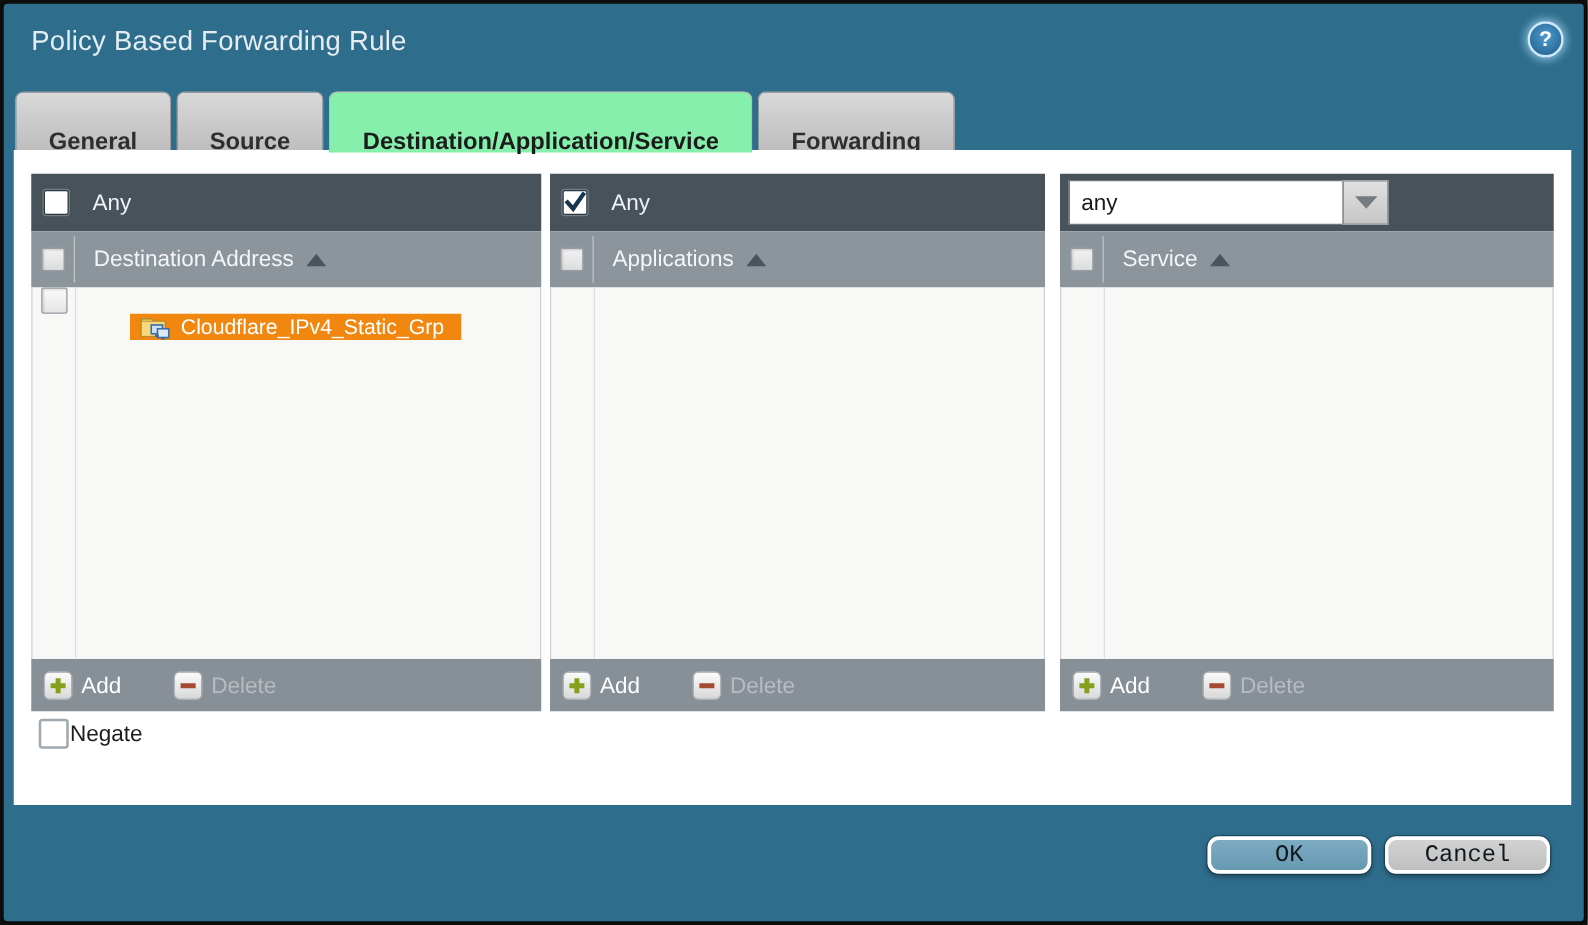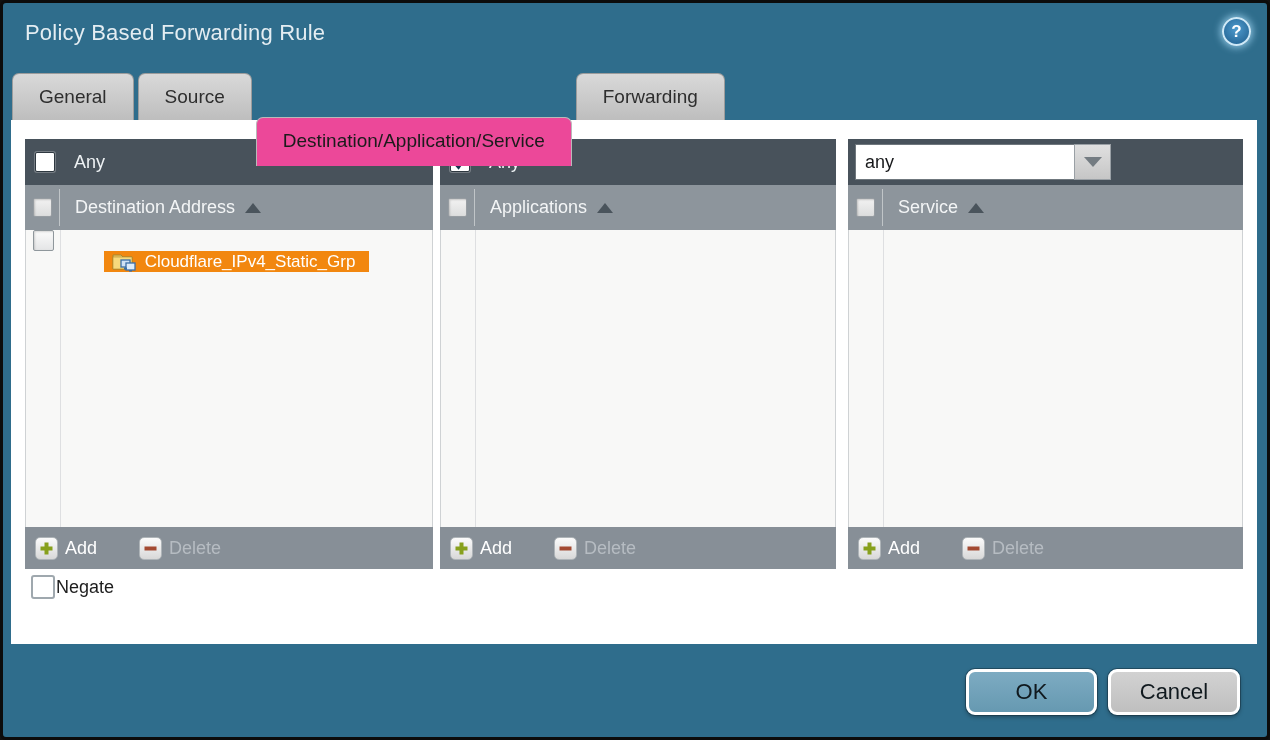--- a/index.html
+++ b/index.html
@@ -24,28 +24,28 @@
     border:2px solid #cfe9f7;
     box-shadow:0 0 7px 2px rgba(160,214,243,.75);
     color:#fff; font-size:17px; font-weight:bold;
     display:flex; align-items:center; justify-content:center;
     cursor:pointer;
   }
 
   
   .tabs { position:absolute; left:9px; top:70px; height:48px; display:flex; gap:4px; }
   .tab {
-    height:48px; line-height:46px; padding:0 26px; font-size:19px; color:#2e2e2e;
+    height:48px; line-height:46px; padding:17px 26px; font-size:19px; color:#2e2e2e;
     background:linear-gradient(#d9d9d9,#bdbdbd);
     border:1px solid #9c9c9c; border-bottom:none;
-    border-radius:7px 7px 0 0; cursor:pointer; white-space:nowrap;
+    border-radius:7px 7px 0 0; cursor:pointer; white-space:nowrap;font-weight:bold;
   }
   .tab.active {
-    background:#ec4899; color:#1b1b1b; height:49px; margin-bottom:-1px;
-    border-color:#b9b9b9; position:relative; z-index:3;margin-top:44px;
+    background:#86efac; color:#1b1b1b; height:49px; margin-bottom:-1px;
+    border-color:#b9b9b9; position:relative; z-index:3;
   }
 
   
   .panel {
     position:absolute; left:8px; top:117px; width:1246px; height:524px;
     background:#ffffff; z-index:2;
   }
 
   .col { position:absolute; top:19px; height:430px; display:flex; flex-direction:column; }
   .col-dest  { left:14px;  width:408px; }
@@ -149,25 +149,25 @@
     margin-left:15px; height:32px; display:inline-flex; align-items:center; gap:8px;
     background:#f2870f; color:#fff; font-size:17px; padding:0 14px 0 8px; cursor:pointer;
   }
 
   
   .negate { position:absolute; left:20px; top:455px; display:flex; align-items:center; gap:1px; }
   .negate-label { font-size:18px; color:#1d1d1d; }
 
   
   .btn {
-    position:absolute; top:666px; height:46px; border-radius:9px;
-    border:3px solid #ffffff; font-size:22px; color:#10191e;
+    position:absolute; top:666px; height:30px; border-radius:9px;
+    border:3px solid #ffffff; font-size:19px; color:#10191e;
     display:flex; align-items:center; justify-content:center; cursor:pointer;
     box-shadow:0 0 0 1px rgba(20,40,50,.45), 0 2px 4px rgba(0,0,0,.35);
-    font-family:Liberation Sans, sans-serif;
+    font-family:Liberation Mono, monospace;
   }
   .btn-ok { left:963px; width:131px; background:linear-gradient(#7dabc2,#6699b1); }
   .btn-cancel { left:1105px; width:132px; background:linear-gradient(#d2d2d2,#bfbfbf); }
 </style>
 </head>
 <body>
 
 <div class="dialog">
 
   <div class="title">Policy Based Forwarding Rule</div>

